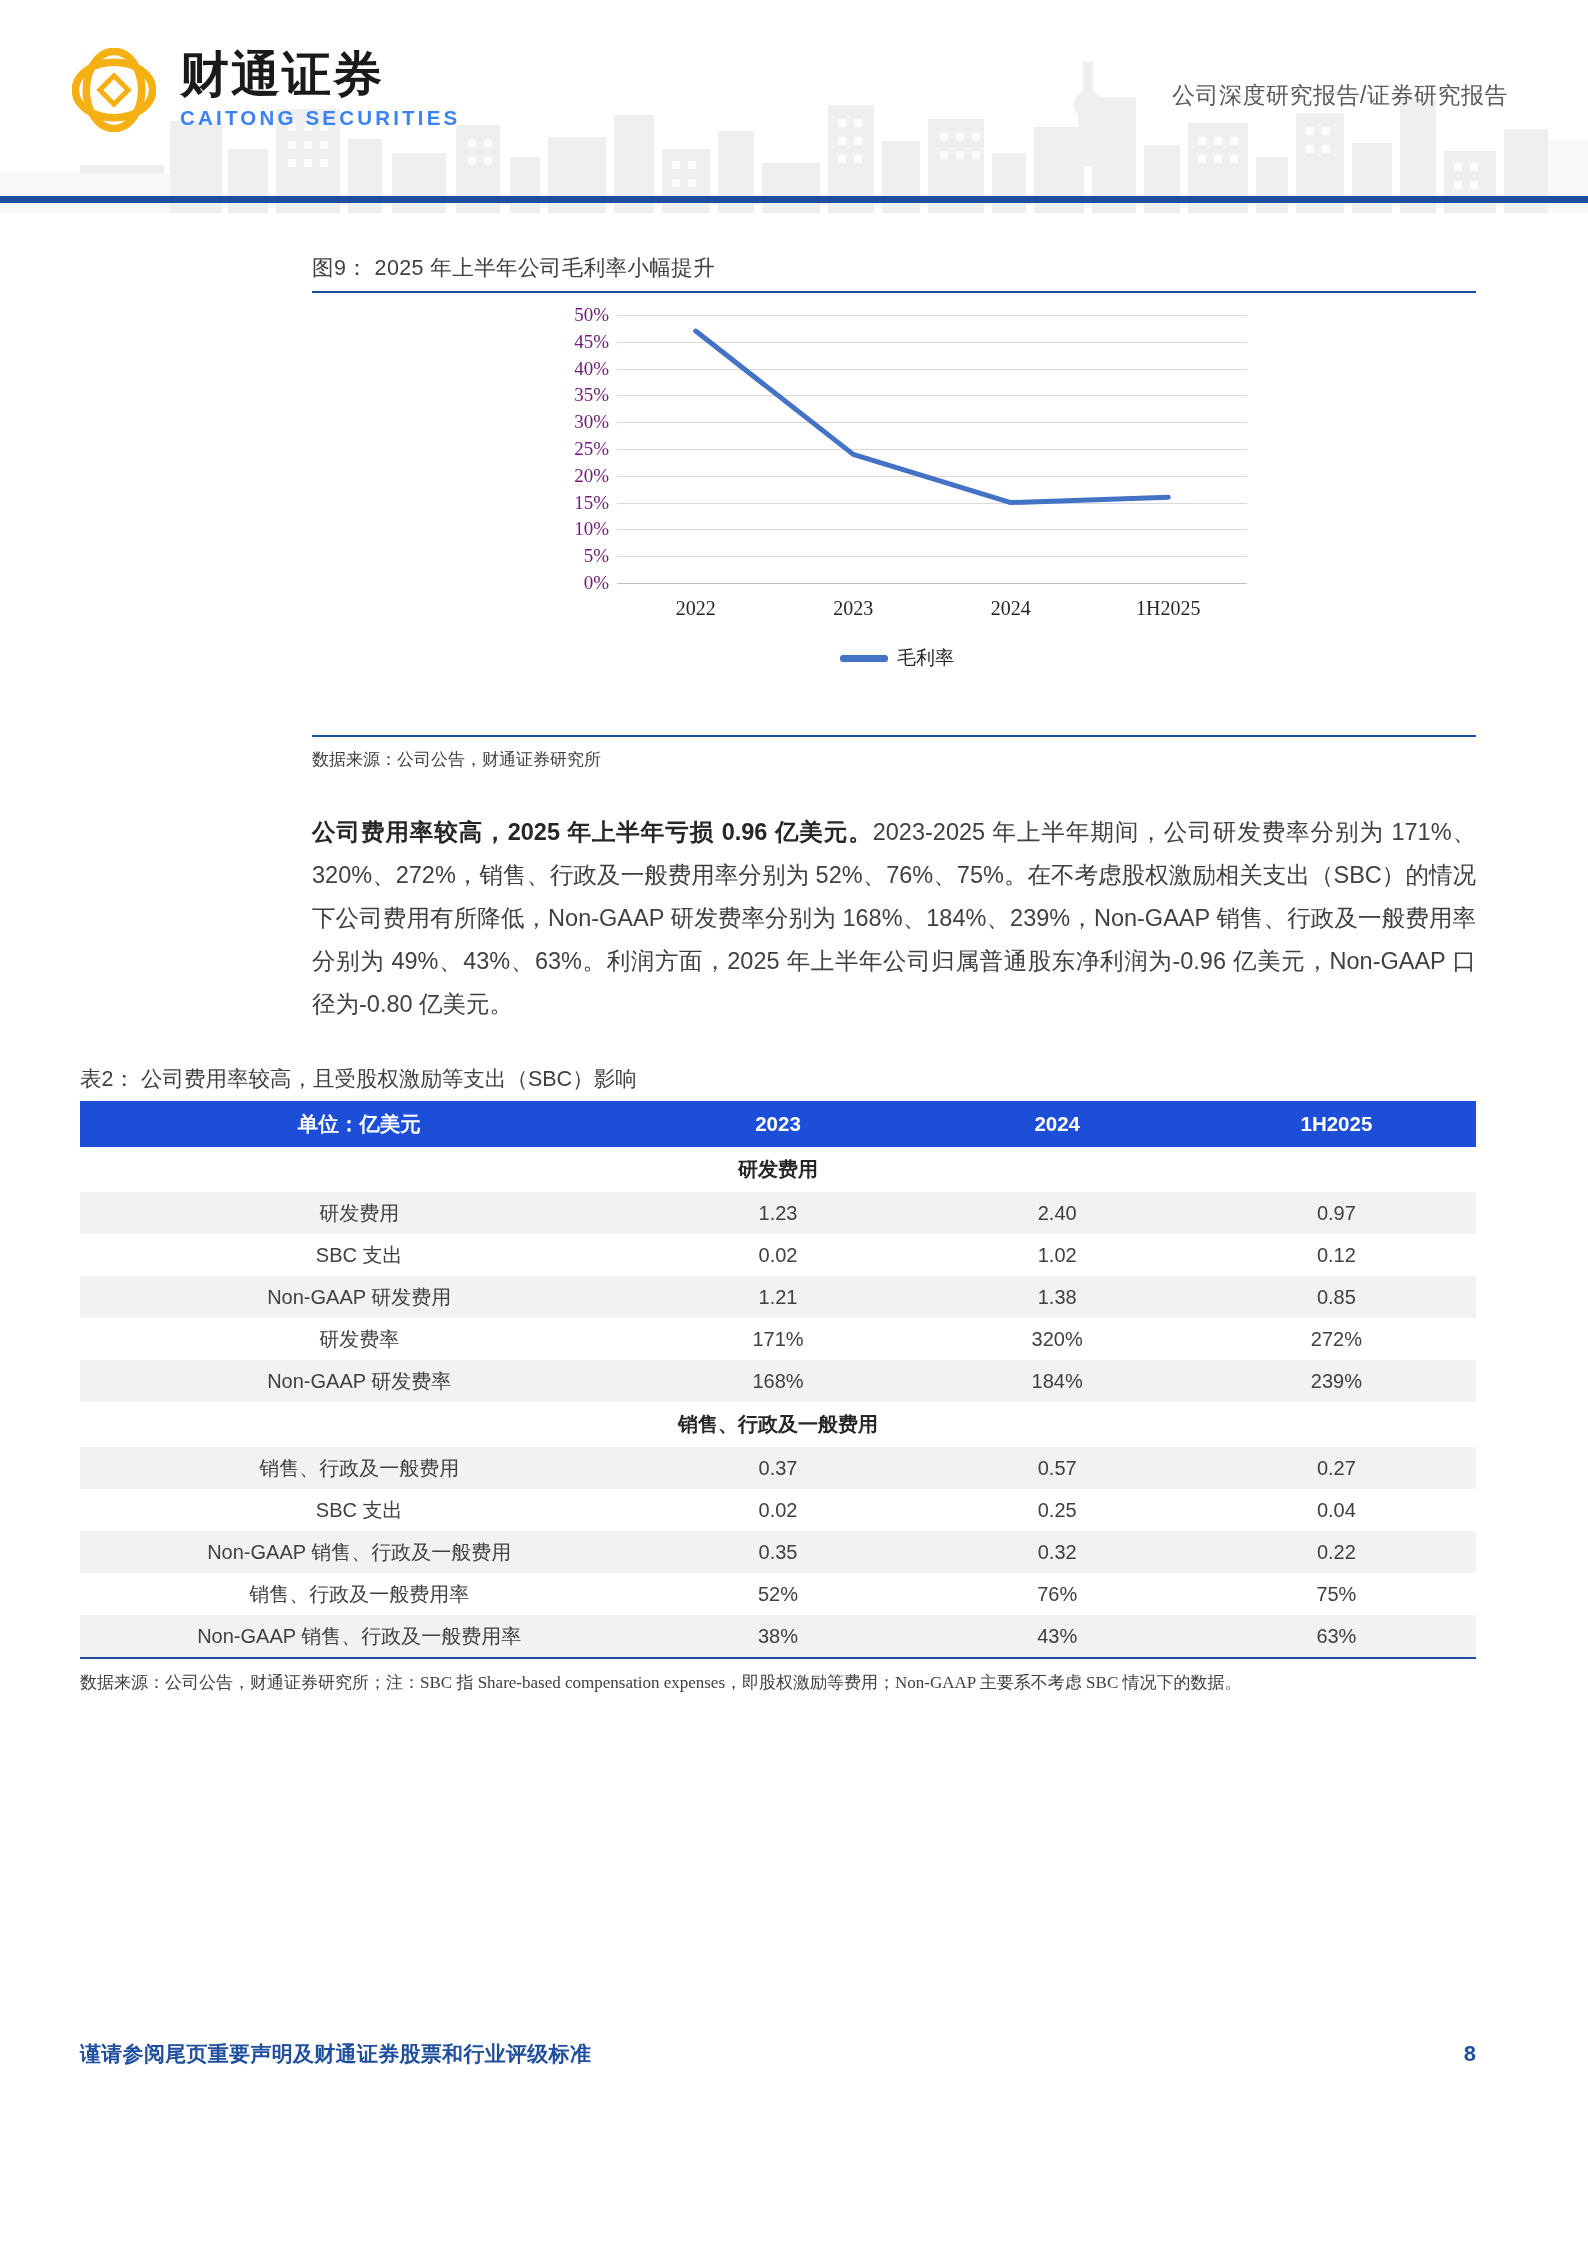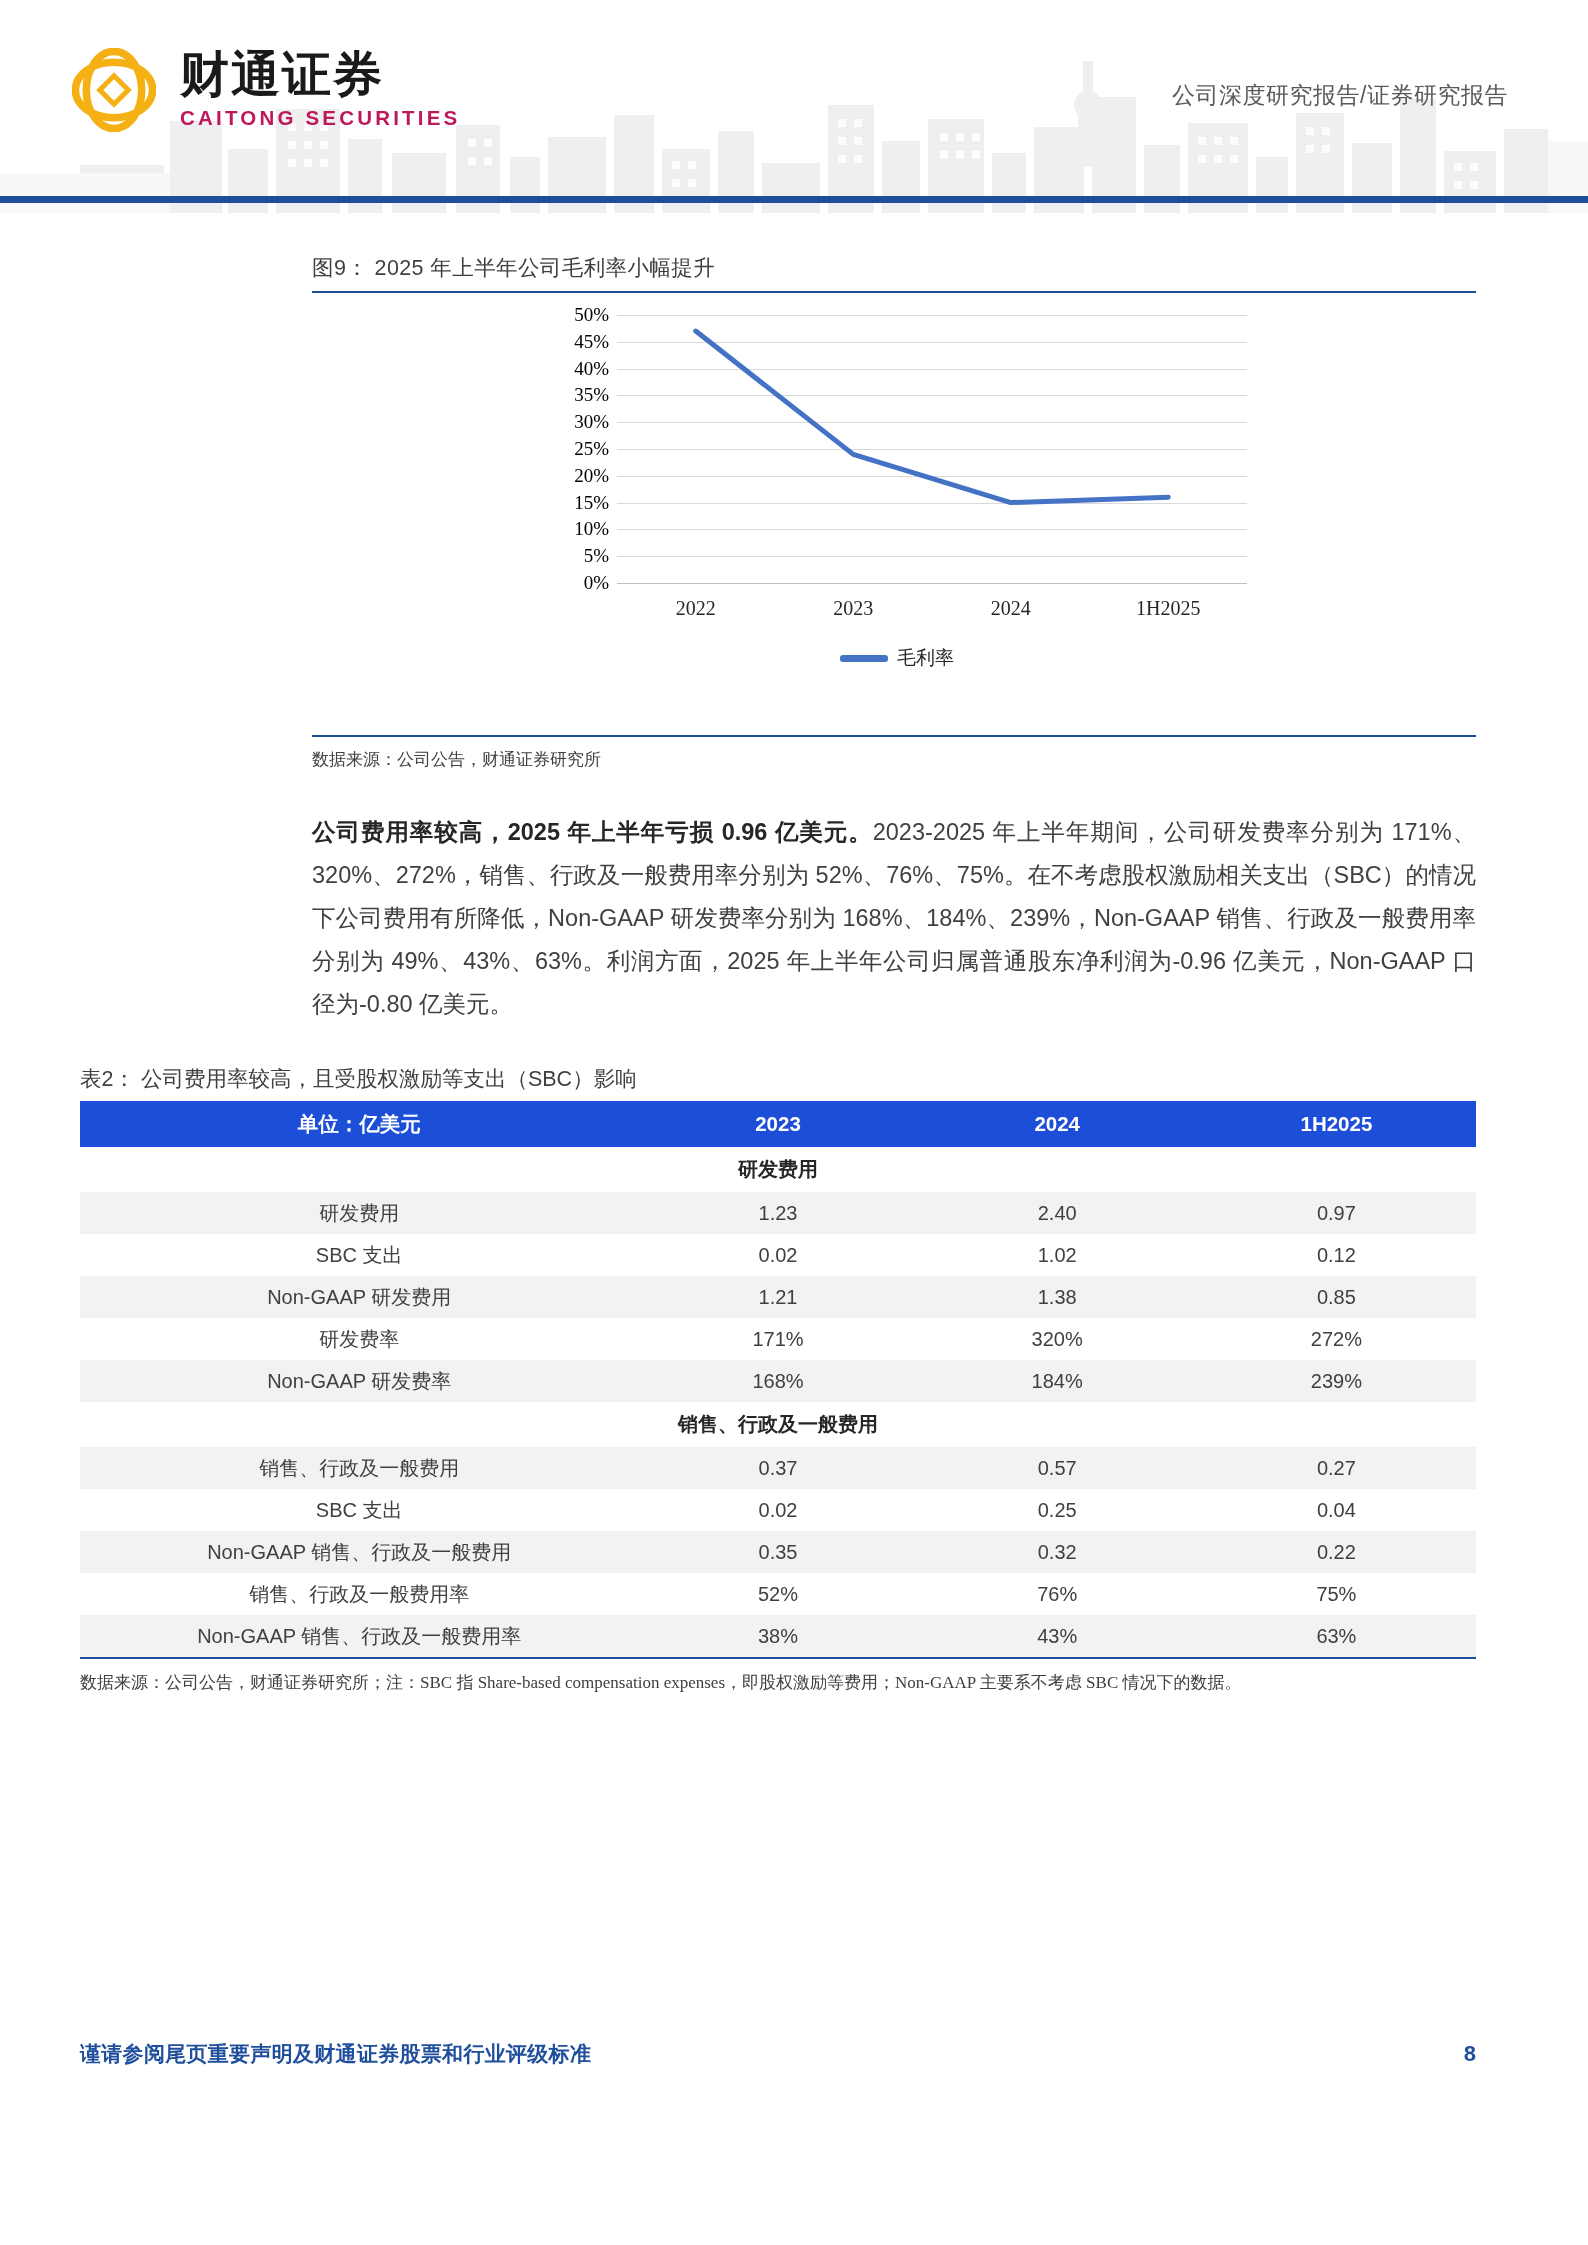--- a/index.html
+++ b/index.html
@@ -11,39 +11,39 @@
     position:relative;
     overflow:hidden;
   }
 
   
   .header { position:relative; width:1588px; height:213px; overflow:hidden; }
   .skyline { position:absolute; left:0; bottom:0; width:1588px; height:160px; }
   .logo-wrap { position:absolute; left:72px; top:48px; display:flex; align-items:center; gap:24px; }
   .logo-mark { width:84px; height:84px; position:relative; }
   .logo-text-cn { font-family:"DejaVu Sans", sans-serif; font-weight:bold; font-size:49px; letter-spacing:2px; color:#1a1a1a; line-height:1; }
-  .logo-text-en { font-family:"Liberation Sans", sans-serif; font-weight:bold; font-size:20.5px; letter-spacing:3.2px; color:#be185d; margin-top:7px; }
+  .logo-text-en { font-family:"Liberation Sans", sans-serif; font-weight:bold; font-size:20.5px; letter-spacing:3.2px; color:#3b82f6; margin-top:7px; }
   .header-right { position:absolute; right:80px; top:80px; font-size:23px; color:#595959; letter-spacing:.5px; }
   .header-rule { position:absolute; left:0; top:196px; width:1588px; height:7px; background:#1f4e9c; }
 
   
   .content { position:absolute; left:0; top:213px; width:1588px; }
 
   .fig-block { margin:0 0 0 0; padding:10px 112px 0 312px; }
   .fig-title { font-size:21.5px; color:#404040; padding:30px 0 9px 0; letter-spacing:.4px; }
   .rule-blue { border-top:2.5px solid #1f4e9c; width:100%; }
 
   
   .chart-area { position:relative; height:420px; }
   .chart { position:relative; width:700px; height:310px; margin:22px 0 0 235px; }
   .y-labels { position:absolute; left:0; top:0; width:62px; height:268px; }
   .y-labels span {
     position:absolute; right:0; transform:translateY(-50%);
     font-family:"Liberation Serif","DejaVu Serif",serif;
-    font-size:19px; color:#000000;
+    font-size:19px; color:#701a75;
   }
   .plot { position:absolute; left:70px; top:0; right:0; height:268px; }
   .gridline { position:absolute; left:0; right:0; height:1px; background:#d9d9d9; }
   .gridline.axis0 { background:#bfbfbf; }
   .x-labels { position:absolute; left:70px; right:0; top:282px; height:30px; }
   .x-labels span {
     position:absolute; transform:translateX(-50%);
     font-family:"Liberation Serif","DejaVu Serif",serif;
     font-size:20px; color:#262626;
   }

